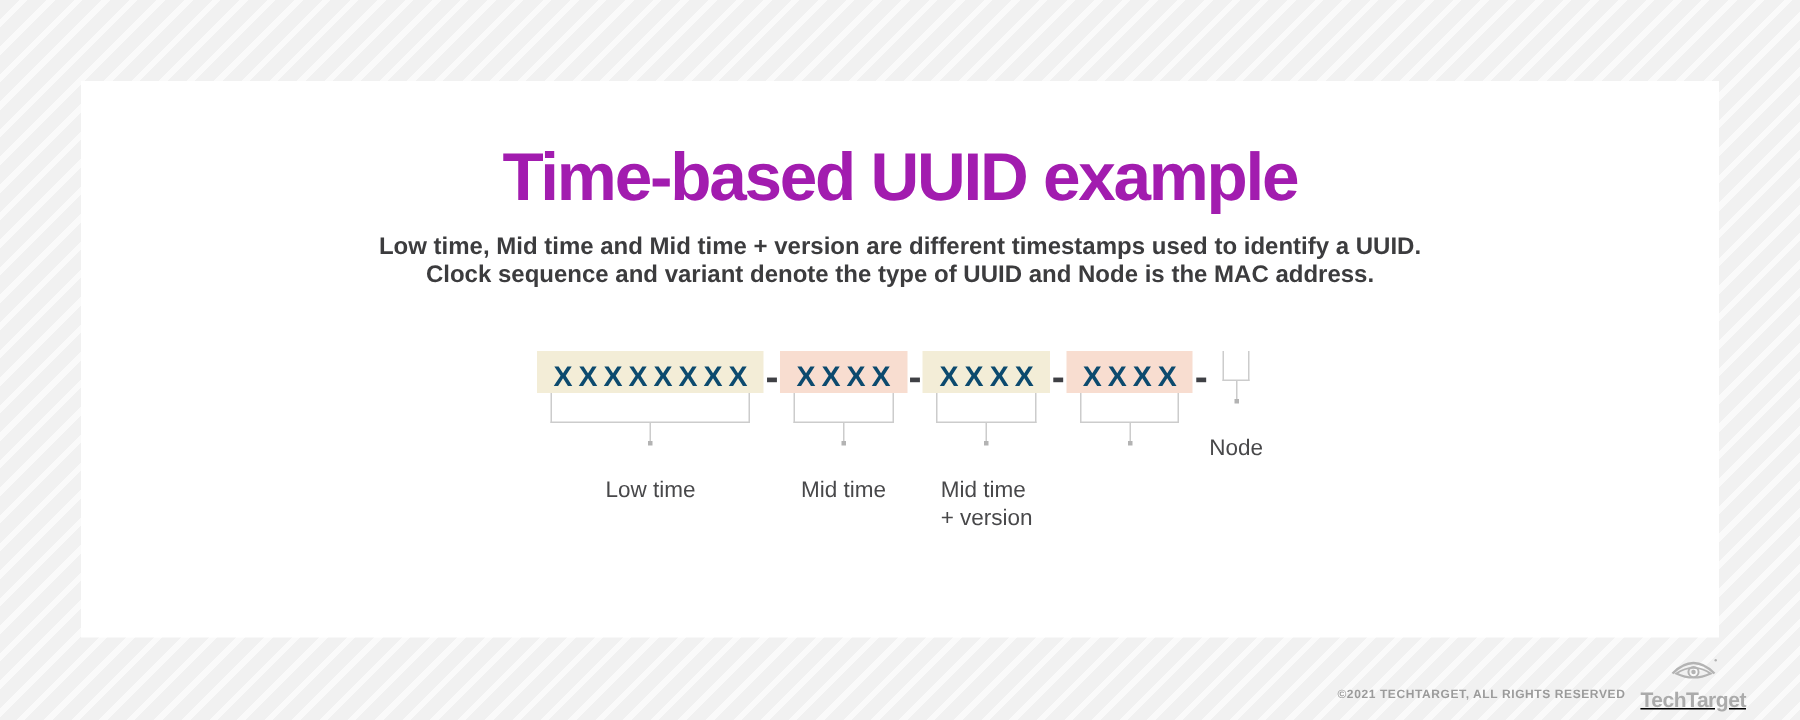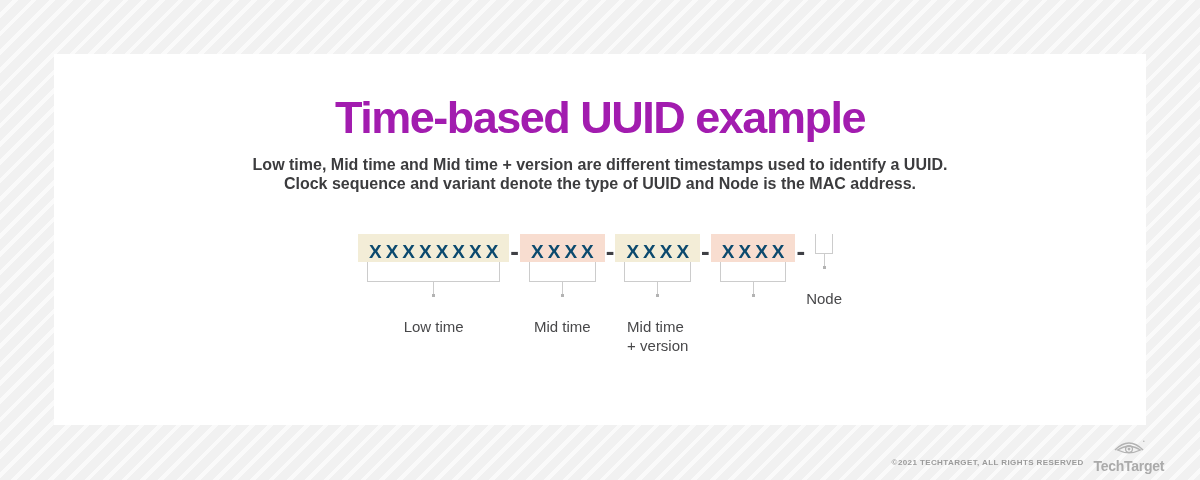--- a/index.html
+++ b/index.html
@@ -105,20 +105,21 @@
     letter-spacing: 0.4px;
     color: #9b9b9b;
     margin-bottom: 7px;
     white-space: nowrap;
     text-align: center;
   }
   .brand-logo {
     display: flex;
     flex-direction: column;
     align-items: center;
+    text-decoration: underline;
   }
   .brand-text {
     font-size: 14px;
     font-weight: bold;
     letter-spacing: -0.3px;
     color: #ababab;
     line-height: 15px;
   }
 </style>
 </head>

